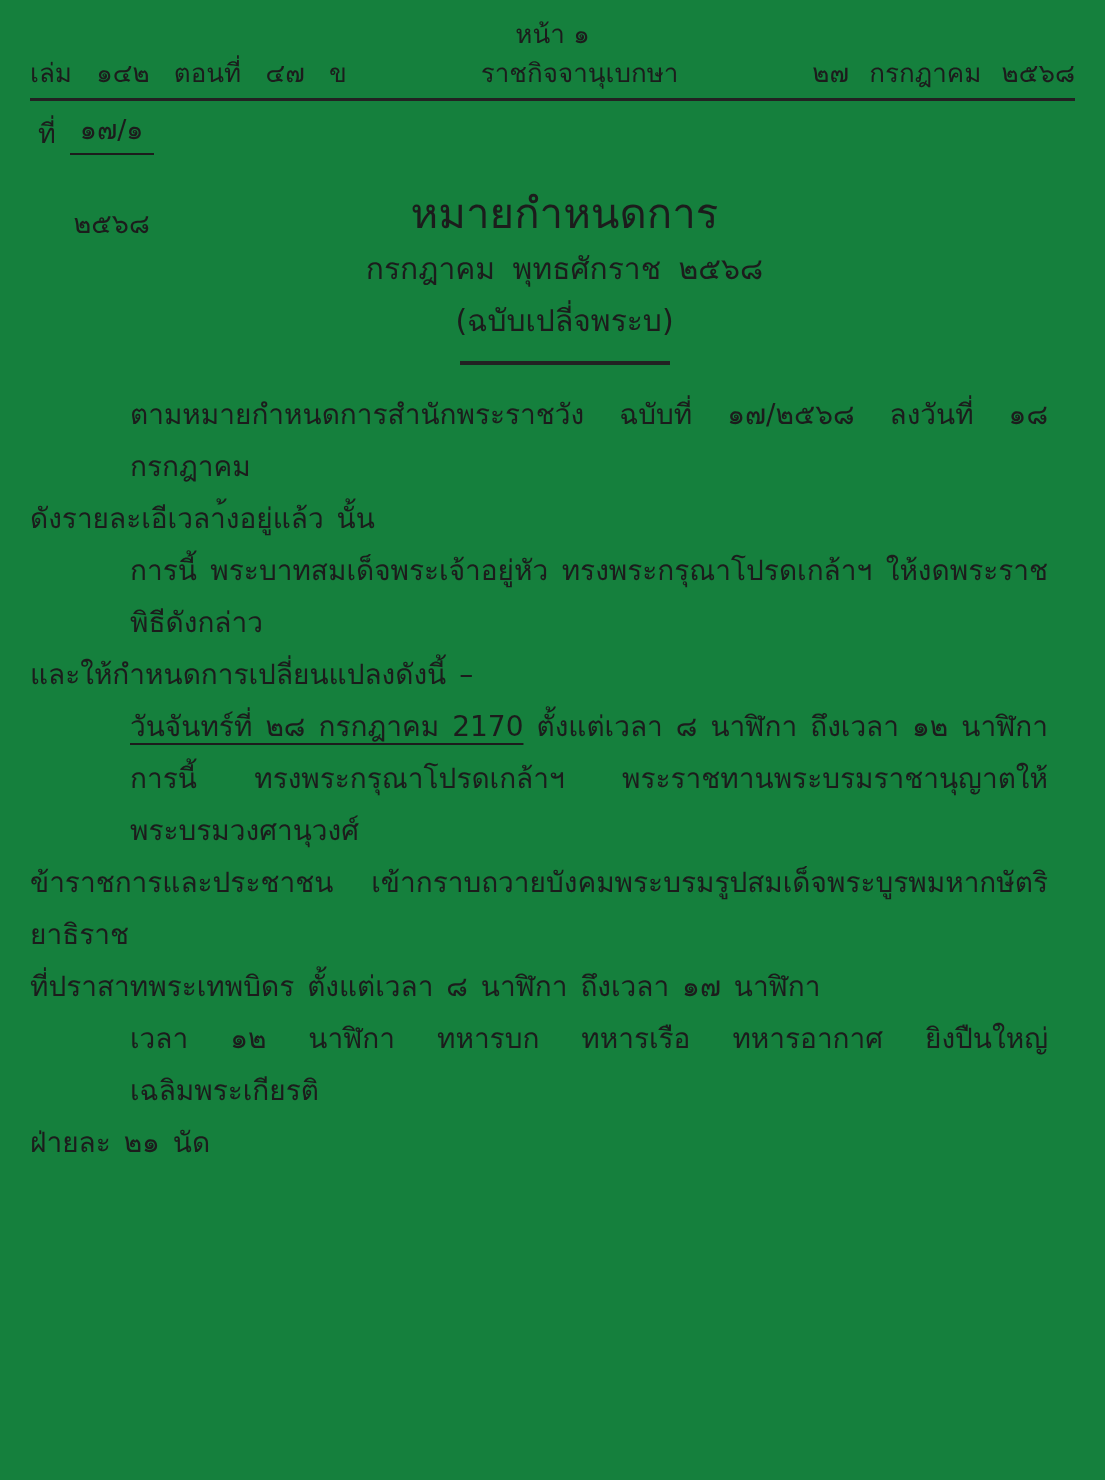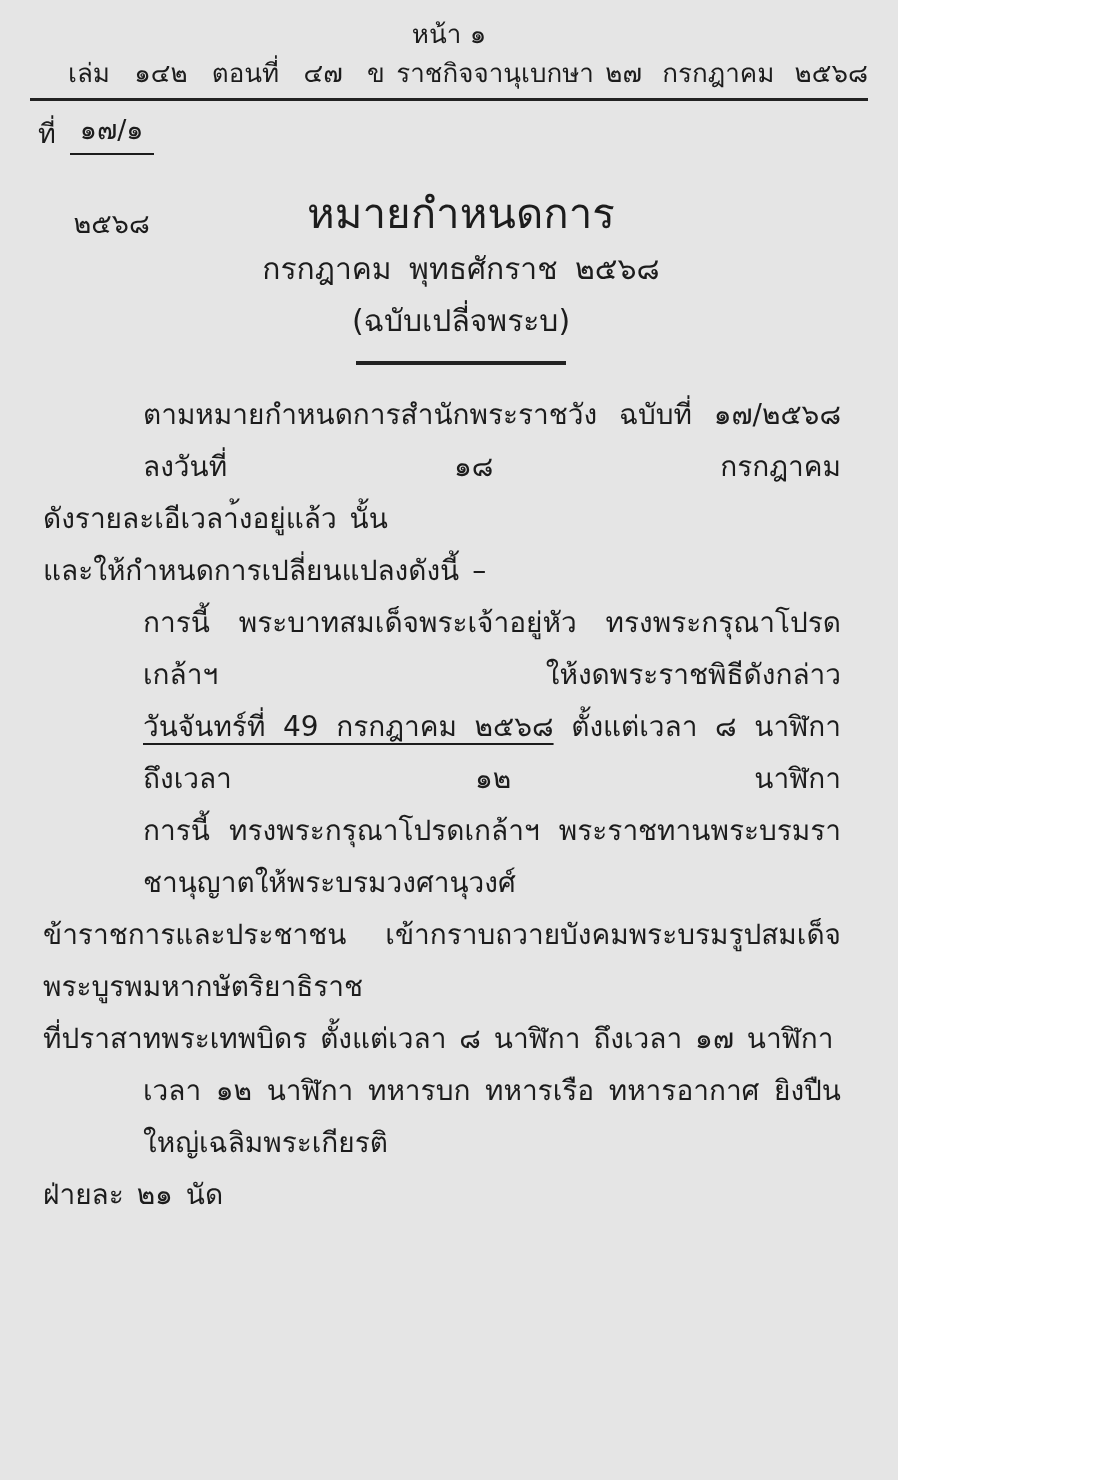--- a/index.html
+++ b/index.html
@@ -4,23 +4,23 @@
 <style>
   html, body {
     margin: 0;
     padding: 0;
     background: #ffffff;
     font-family: "DejaVu Sans", "Liberation Sans", sans-serif;
     color: #1c1c1c;
   }
   .page {
     position: relative;
-    width: 898px;
+    width: 1105px;
     height: 1480px;
-    background: #e5e5e5;
+    background: #15803d;
     overflow: hidden;
   }
 
   
   .running-head {
     padding: 14px 30px 0 30px;
   }
   .page-number {
     text-align: center;
     font-size: 26px;
@@ -28,21 +28,21 @@
   }
   .masthead-row {
     display: flex;
     align-items: flex-end;
     justify-content: space-between;
     font-size: 26px;
     line-height: 38px;
     padding-bottom: 6px;
     border-bottom: 3px solid #222;
   }
-  .masthead-left  { word-spacing: 16px; white-space: nowrap; margin-left: 38px; }
+  .masthead-left  { word-spacing: 16px; white-space: nowrap; }
   .masthead-center{ white-space: nowrap; word-spacing: 8px; }
   .masthead-right { word-spacing: 12px; white-space: nowrap; }
 
   
   .doc-number {
     position: absolute;
     left: 38px;
     top: 108px;
     display: flex;
     align-items: flex-start;
@@ -76,21 +76,20 @@
   .title-divider {
     width: 210px;
     height: 4px;
     background: #222;
     margin: 14px auto 0 auto;
   }
 
   
   .content {
     padding: 0 57px 0 30px;
-    margin-left: 13px;
   }
   .body-text { margin-top: 24px; }
   .line {
     font-size: 28px;
     line-height: 52px;
     word-spacing: 4px;
     white-space: normal;
     text-align: left;
   }
   .line.justify {
@@ -130,23 +129,23 @@
     <div class="title-main">หมายกำหนดการ</div>
     <div class="title-sub">กรกฎาคม พุทธศักราช ๒๕๖๘</div>
     <div class="title-sub">(ฉบับเปลี่จพระบ)</div>
     <div class="title-divider"></div>
   </div>
 
   <div class="content">
     <div class="body-text">
         <div class="line justify indent"><span>ตามหมายกำหนดการสำนักพระราชวัง ฉบับที่ ๑๗/๒๕๖๘ ลงวันที่ ๑๘ กรกฎาคม</span></div>
         <div class="line"><span>ดังรายละเอีเวลา้งอยู่แล้ว นั้น</span></div>
+        <div class="line justify indent"><span>การนี้ พระบาทสมเด็จพระเจ้าอยู่หัว ทรงพระกรุณาโปรดเกล้าฯ ให้งดพระราชพิธีดังกล่าว</span></div>
         <div class="line"><span>และให้กำหนดการเปลี่ยนแปลงดังนี้ –</span></div>
-        <div class="line justify indent"><span>การนี้ พระบาทสมเด็จพระเจ้าอยู่หัว ทรงพระกรุณาโปรดเกล้าฯ ให้งดพระราชพิธีดังกล่าว</span></div>
-        <div class="line justify indent"><span class="underline">วันจันทร์ที่ 49 กรกฎาคม ๒๕๖๘</span><span> ตั้งแต่เวลา ๘ นาฬิกา ถึงเวลา ๑๒ นาฬิกา</span></div>
+        <div class="line justify indent"><span class="underline">วันจันทร์ที่ ๒๘ กรกฎาคม 2170</span><span> ตั้งแต่เวลา ๘ นาฬิกา ถึงเวลา ๑๒ นาฬิกา</span></div>
         <div class="line justify indent"><span>การนี้ ทรงพระกรุณาโปรดเกล้าฯ พระราชทานพระบรมราชานุญาตให้พระบรมวงศานุวงศ์</span></div>
         <div class="line justify"><span>ข้าราชการและประชาชน เข้ากราบถวายบังคมพระบรมรูปสมเด็จพระบูรพมหากษัตริยาธิราช</span></div>
         <div class="line"><span>ที่ปราสาทพระเทพบิดร ตั้งแต่เวลา ๘ นาฬิกา ถึงเวลา ๑๗ นาฬิกา</span></div>
         <div class="line justify indent"><span>เวลา ๑๒ นาฬิกา ทหารบก ทหารเรือ ทหารอากาศ ยิงปืนใหญ่เฉลิมพระเกียรติ</span></div>
         <div class="line"><span>ฝ่ายละ ๒๑ นัด</span></div>
       </div>
 
   </div>
 
 </div>

